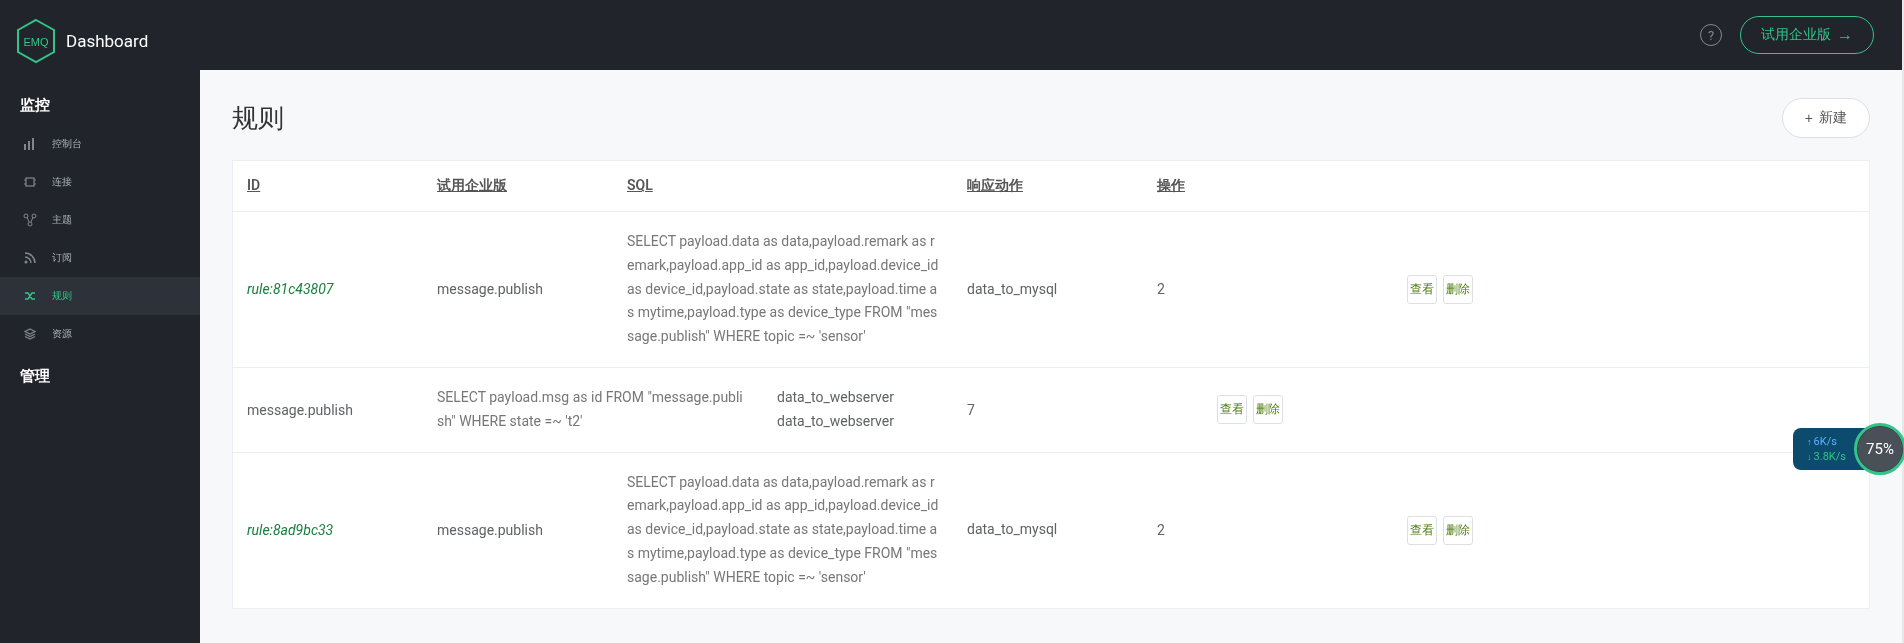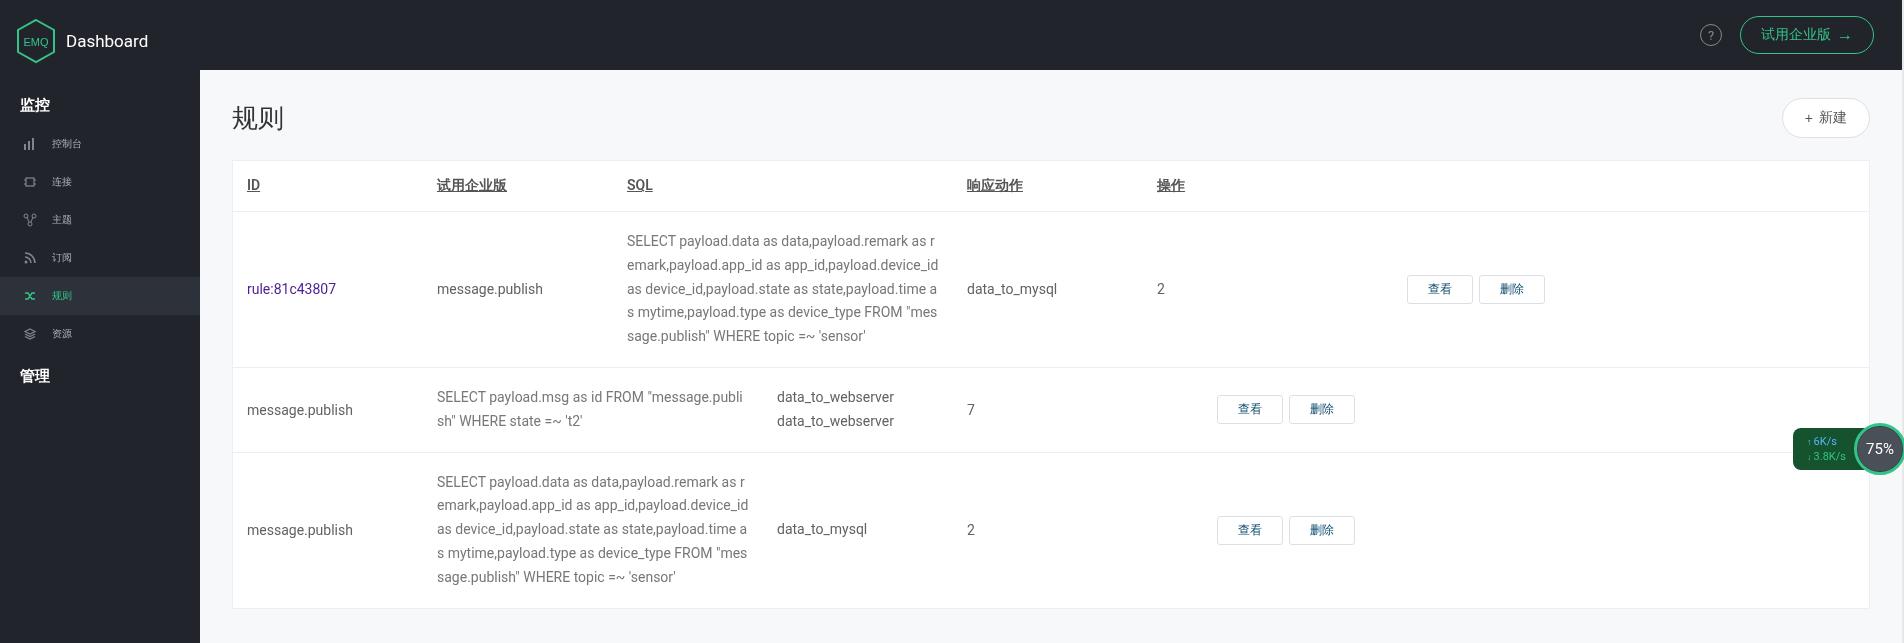--- a/index.html
+++ b/index.html
@@ -34,27 +34,27 @@
 .trow .cell { padding: 18px 14px; display: flex; align-items: center; }
 .trow:last-child { border-bottom: none; }
 
 .col-id { width: 190px; flex-shrink: 0; }
 .col-trigger { width: 190px; flex-shrink: 0; }
 .col-sql { width: 340px; flex-shrink: 0; }
 .col-actions { width: 190px; flex-shrink: 0; }
 .col-matched { width: 250px; flex-shrink: 0; }
 .col-ops { flex: 1; }
 
-.rule-link { color: #4c1d95; text-decoration: none; cursor: pointer; }
+.rule-link { color: #15803d; text-decoration: none; cursor: pointer; font-style: italic; }
 .sql-text { line-height: 1.7; color: #777; word-break: break-all; }
 .actions-list { line-height: 1.7; }
-.op-btn { background: #fff; border: 1px solid #dcdfe6; border-radius: 3px; padding: 5px 20px; font-size: 12px; cursor: pointer; color: #0c4a6e; margin-right: 6px; }
+.op-btn { background: #fff; border: 1px solid #dcdfe6; border-radius: 3px; padding: 5px 2px; font-size: 12px; cursor: pointer; color: #4d7c0f; margin-right: 6px; }
 
 .perf-widget { position: fixed; right: -2px; bottom: 168px; display: flex; align-items: center; }
-.perf-stats { background: #14532d; border-radius: 8px 0 0 8px; padding: 6px 28px 6px 14px; font-size: 11px; line-height: 1.4; margin-right: -20px; }
+.perf-stats { background: #0c4a6e; border-radius: 8px 0 0 8px; padding: 6px 28px 6px 14px; font-size: 11px; line-height: 1.4; margin-right: -20px; }
 .stat-up { color: #5ab3ff; }
 .stat-down { color: #34c388; }
 .perf-circle { width: 52px; height: 52px; border-radius: 50%; background: radial-gradient(circle at center, #4a5058 0%, #4a5058 68%, #333a44 69%); border: 3px solid #34c388; display: flex; align-items: center; justify-content: center; color: #fff; font-size: 15px; position: relative; clip-path: inset(0 0 0 0); }
 .perf-circle-wrap { width: 52px; height: 52px; overflow: hidden; }
 .stat-arrow { font-size: 9px; margin-right: 2px; }
 </style>
 </head>
 <body>
 
 <div class="sidebar">
@@ -187,20 +187,23 @@
               <div>data_to_webserver</div>
             </div>
           </div>
           <div class="cell col-matched">7</div>
           <div class="cell col-ops">
             <button class="op-btn">查看</button>
             <button class="op-btn">删除</button>
           </div>
         </div>
         <div class="trow">
+          <div class="cell col-id">
+            <a class="rule-link">rule:8ad9bc33</a>
+          </div>
           <div class="cell col-trigger">message.publish</div>
           <div class="cell col-sql">
             <div class="sql-text">SELECT payload.data as data,payload.remark as remark,payload.app_id as app_id,payload.device_id as device_id,payload.state as state,payload.time as mytime,payload.type as device_type FROM "message.publish" WHERE topic =~ 'sensor'</div>
           </div>
           <div class="cell col-actions">
             <div class="actions-list">
               <div>data_to_mysql</div>
             </div>
           </div>
           <div class="cell col-matched">2</div>

